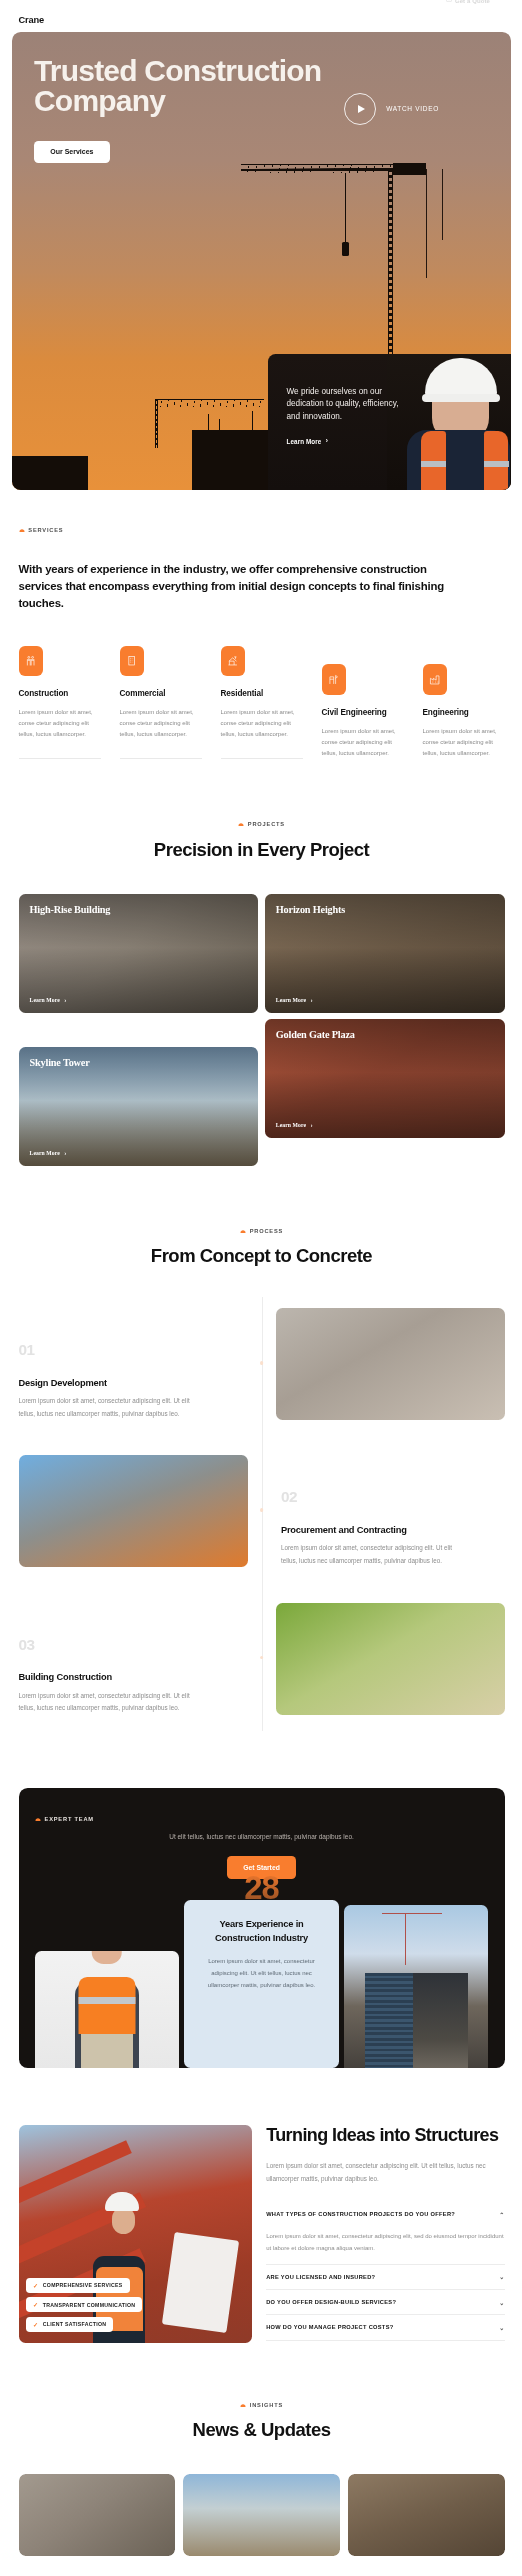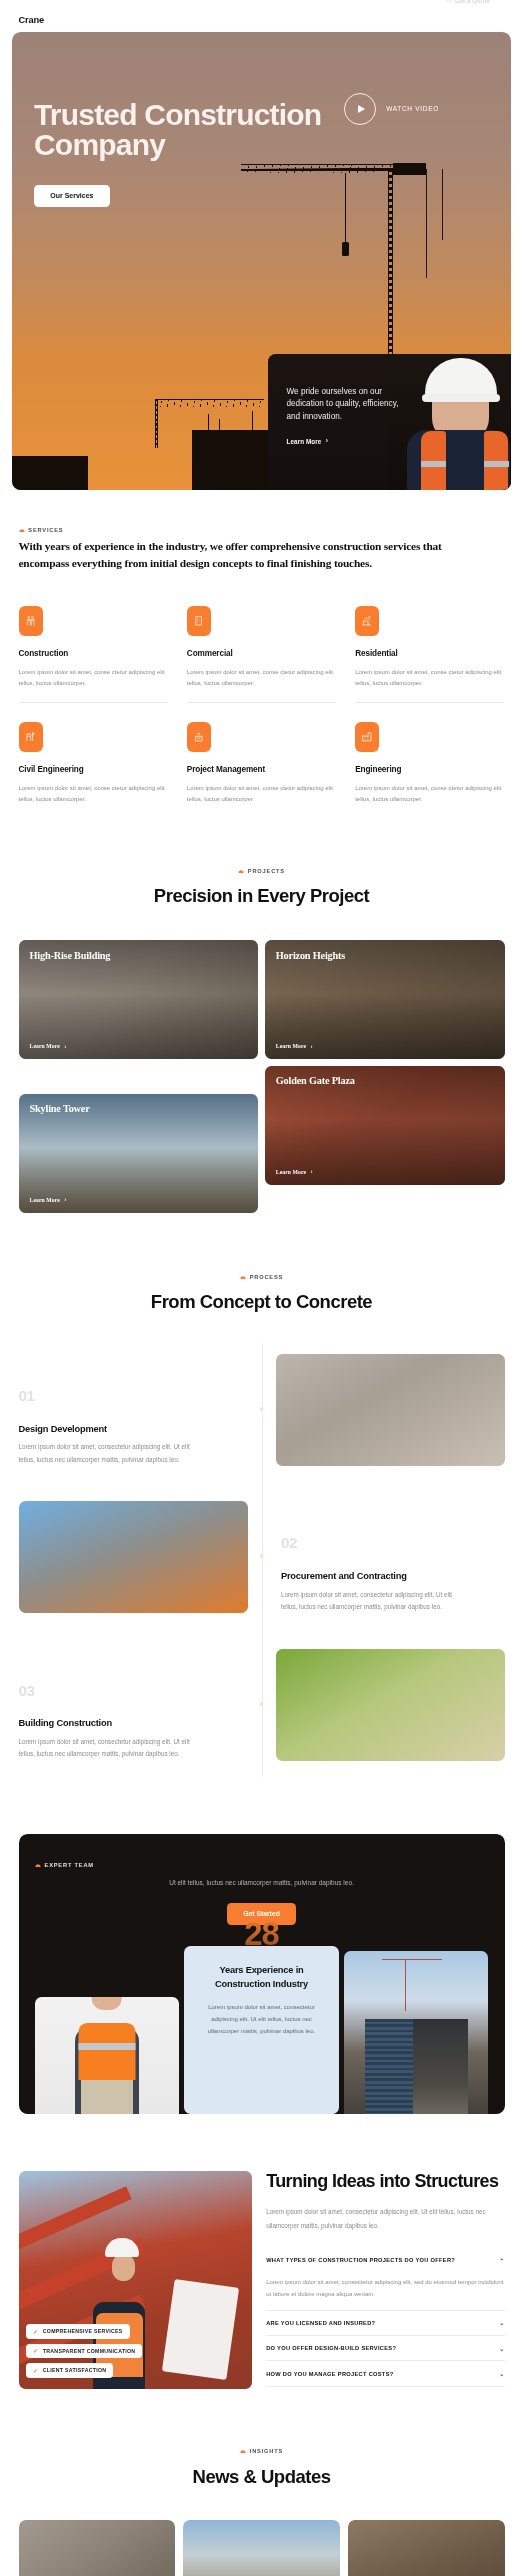--- a/index.html
+++ b/index.html
@@ -73,21 +73,21 @@
   .crane-line3 { position: absolute; top: 137px; left: 430px; width: 0.8px; height: 71px; background:#241710; }
   .crane-wt { position: absolute; top: 131px; left: 381px; width: 33px; height: 12px; background:#140d08; }
 
   .crane2-mast { position:absolute; bottom:42px; left:143px; width:2.7px; height:49px;
      background: repeating-linear-gradient(180deg,#140d08 0 2.2px,transparent 2.2px 4.9px);
      border-left:0.8px solid #140d08; border-right:0.8px solid #140d08;}
   .crane2-jib { position:absolute; bottom:83px; left:143px; width:109px; height:7.6px;
      border-top:1.1px solid #140d08;
      background: repeating-linear-gradient(100deg,#140d08 0 0.5px,transparent 0.5px 6.5px);}
 
-  .hero-inner { position: relative; z-index: 5; padding: 24px 22px; margin-top: 44px; }
+  .hero-inner { position: relative; z-index: 5; padding: 24px 22px; }
   .hero-title {
     font-size: 30px; line-height: 1.02; font-weight: 700; color: #f6f1ec;
     letter-spacing: -0.8px; max-width: 305px;
   }
   .watch {
     position: absolute; top: 61px; right: 72px; display: flex; align-items: center; gap: 9.8px;
   }
   .watch-circle {
     width: 32px; height: 32px; border-radius: 50%; border: 0.8px solid rgba(255,255,255,.85);
     display: flex; align-items: center; justify-content: center;
@@ -148,24 +148,24 @@
   .eyebrow.center { justify-content: center; }
   .center-wrap { text-align: center; }
   .sec-title {
     font-size: 18.5px; font-weight: 700; letter-spacing: -0.5px; color: #111; line-height: 1.15;
   }
 
   
   .services { padding-top: 35px; }
   .services-head {
     font-size: 11.4px; font-weight: 700; line-height: 1.5; letter-spacing: -0.2px;
-    color: #111; margin-top: 3px; max-width: 447px; font-family: Liberation Serif, serif;
+    color: #111; margin-top: 26px; max-width: 447px;
   }
   .svc-grid {
-    margin-top: 34px; display: grid; grid-template-columns: repeat(3, 1fr); column-gap: 19px; row-gap: 0;
+    margin-top: 34px; display: grid; grid-template-columns: repeat(5, 1fr); column-gap: 19px; row-gap: 0;
   }
   .svc {
     padding-bottom: 13px; border-bottom: 0.5px solid #e9e9e9;
   }
   .svc.bottom { border-bottom: none; padding-top: 18.5px; padding-bottom: 0; }
   .svc-icon {
     width: 24px; height: 30.5px; border-radius: 6px; background: #f97d2e;
     display: flex; align-items: center; justify-content: center;
   }
   .svc-icon svg { width: 11.4px; height: 11.4px; }
@@ -445,30 +445,20 @@
         <svg viewBox="0 0 24 24" fill="none" stroke="#fff" stroke-width="1.4">
             <path d="M4 21V6h8v15M4 11h8M16 3v18M16 3l4 3-4 3"></path>
           </svg>
       </div>
       <h3>Civil Engineering</h3>
       <p>Lorem ipsum dolor sit amet, conse ctetur adipiscing elit tellus, luctus ullamcorper.</p>
     </div>
     <div class="svc bottom">
       <div class="svc-icon">
         <svg viewBox="0 0 24 24" fill="none" stroke="#fff" stroke-width="1.4">
-            <rect x="5" y="11" width="14" height="10"></rect>
-            <path d="M12 11V5M9 5h6M8 15h8"></path>
-          </svg>
-      </div>
-      <h3>Project Management</h3>
-      <p>Lorem ipsum dolor sit amet, conse ctetur adipiscing elit tellus, luctus ullamcorper.</p>
-    </div>
-    <div class="svc bottom">
-      <div class="svc-icon">
-        <svg viewBox="0 0 24 24" fill="none" stroke="#fff" stroke-width="1.4">
             <path d="M3 21V9l6 4V9l6 4V4h6v17z"></path>
             <path d="M7 17h2M13 17h2M18 17h2"></path>
           </svg>
       </div>
       <h3>Engineering</h3>
       <p>Lorem ipsum dolor sit amet, conse ctetur adipiscing elit tellus, luctus ullamcorper.</p>
     </div>
   </div>
 </section>
 

